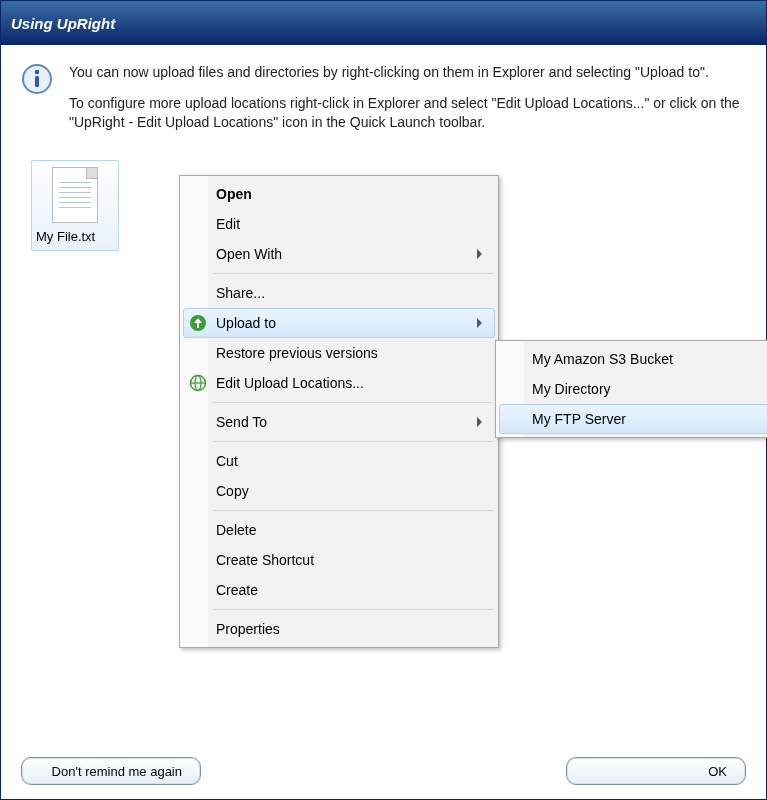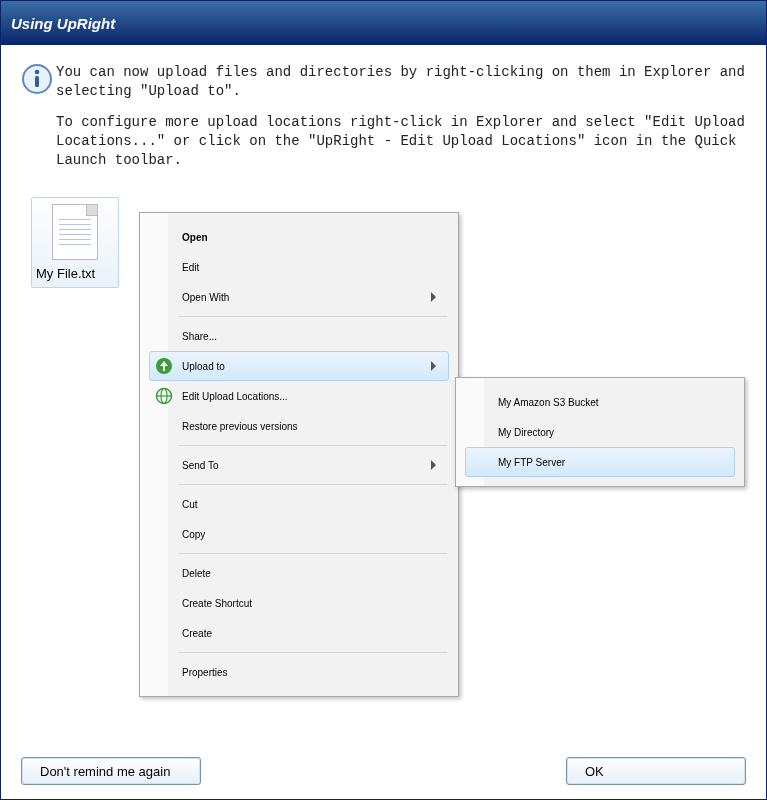--- a/index.html
+++ b/index.html
@@ -33,23 +33,22 @@
     .client {
       flex: 1;
       background: #fff;
       padding: 18px 20px 14px 20px;
       position: relative;
       display: flex;
       flex-direction: column;
     }
     .info-row {
       display: flex;
-      gap: 3px;
+      gap: 16px;
       margin-bottom: 10px;
-      font-family: Liberation Mono, monospace;
     }
     .info-icon {
       flex-shrink: 0;
       width: 32px;
       height: 32px;
       display: flex;
       align-items: center;
       justify-content: center;
     }
     .info-icon svg { width: 32px; height: 32px; }
@@ -104,23 +103,24 @@
     .file-label {
       font-size: 13px;
       color: #000;
     }
     
     .menu {
       position: absolute;
       background: linear-gradient(to right, #fafafa 0, #fafafa 28px, #f2f2f2 28px, #f2f2f2 100%);
       border: 1px solid #a8a8a8;
       box-shadow: 2px 2px 4px rgba(0,0,0,0.25);
-      padding: 9px;
-      font-size: 10px;
+      padding: 3px;
+      font-size: 14px;
       color: #000;
+      margin-left: 40px;
     }
     .menu.main {
       left: 118px;
       top: 15px;
       width: 320px;
     }
     .menu.sub {
       left: 434px;
       top: 180px;
       width: 290px;
@@ -172,24 +172,24 @@
       justify-content: space-between;
       margin-top: auto;
       padding-top: 10px;
     }
     .btn {
       border: 1px solid #7a93ac;
       background: linear-gradient(to bottom, #fff, #e8efF6);
       padding: 4px 18px;
       font-size: 13px;
       font-family: inherit;
-      border-radius: 3px;
+      border-radius: 10px;
       min-width: 180px;
       height: 28px;
-      text-align: left;
+      text-align: right;
       box-shadow: inset 0 0 0 1px #cfe1f3;
       cursor: pointer;
     }
   </style>
 </head>
 <body>
 
 <div class="window">
   <div class="titlebar">
     <span>Using UpRight</span>
@@ -246,32 +246,32 @@
           <span class="icon-slot">
             <svg width="18" height="18" viewBox="0 0 18 18">
                 <circle cx="9" cy="9" r="8" fill="#3a9d3a"></circle>
                 <path d="M9 4 L13 9 L10 9 L10 14 L8 14 L8 9 L5 9 Z" fill="#fff"></path>
               </svg>
           </span>
           <span>Upload to</span>
           <span class="arrow"></span>
         </div>
         <div class="menu-item">
+            <span>Restore previous versions</span>
+          </div>
+        <div class="menu-item">
           <span class="icon-slot">
             <svg width="18" height="18" viewBox="0 0 18 18">
                 <circle cx="9" cy="9" r="7.5" fill="none" stroke="#3a9d3a" stroke-width="1.5"></circle>
                 <ellipse cx="9" cy="9" rx="3" ry="7.5" fill="none" stroke="#3a9d3a" stroke-width="1.2"></ellipse>
                 <line x1="1.5" y1="9" x2="16.5" y2="9" stroke="#3a9d3a" stroke-width="1.2"></line>
               </svg>
           </span>
           <span>Edit Upload Locations...</span>
         </div>
-        <div class="menu-item">
-            <span>Restore previous versions</span>
-          </div>
         <div class="menu-sep"></div>
         <div class="menu-item">
             <span>Send To</span>
             <span class="arrow"></span>
           </div>
         <div class="menu-sep"></div>
         <div class="menu-item">
             <span>Cut</span>
           </div>
         <div class="menu-item">

